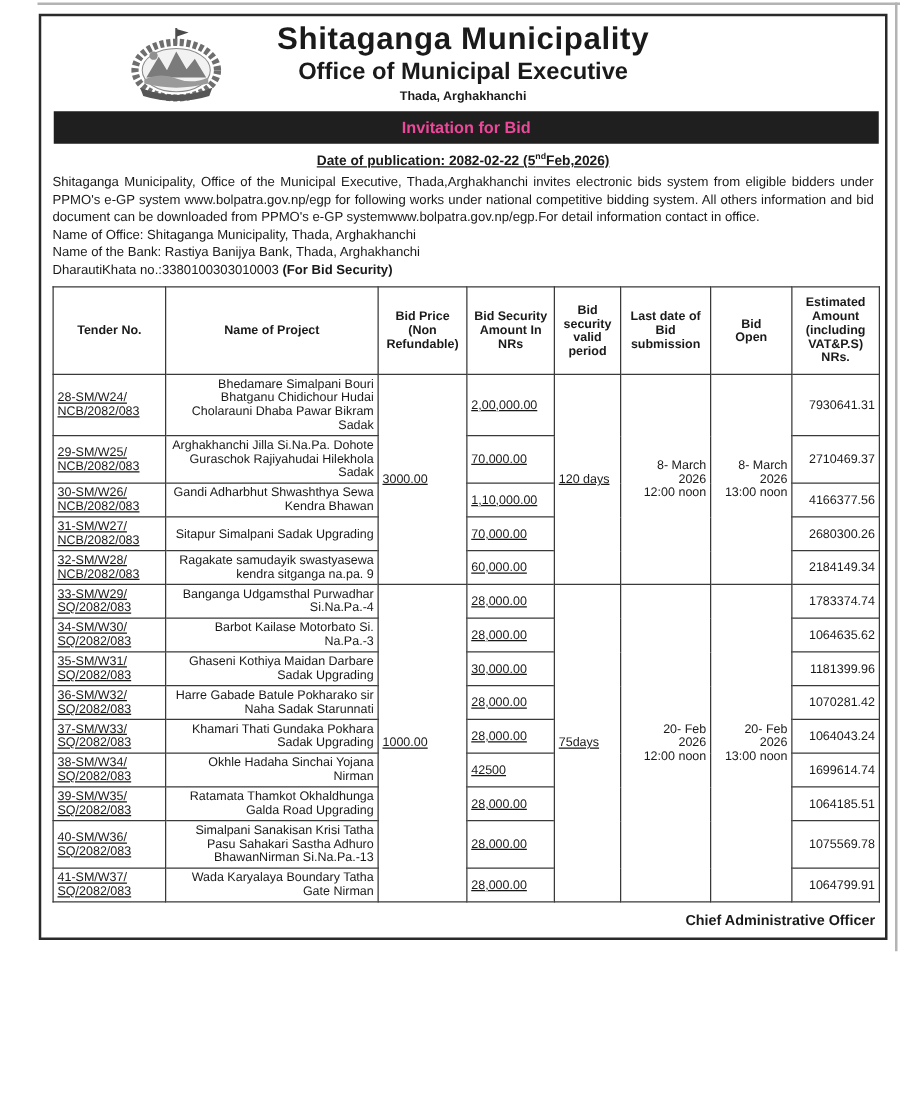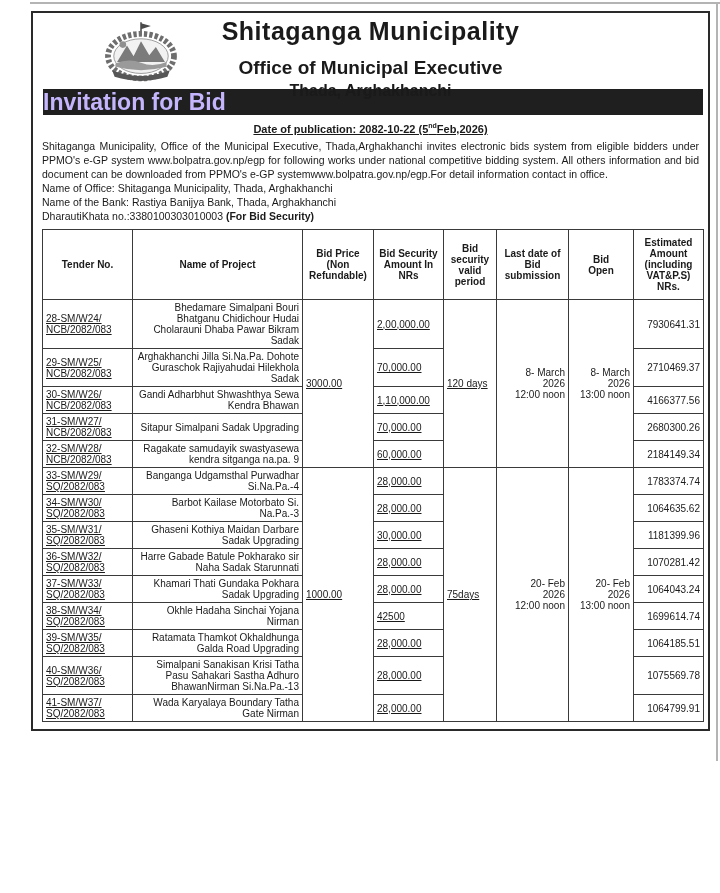--- a/index.html
+++ b/index.html
@@ -8,24 +8,24 @@
 
   .edge-top { position:absolute; left:30px; top:2px; width:690px; height:2px; background:#b4b4b4; }
   .edge-right { position:absolute; right:2px; top:2px; width:2px; height:891px; background:#b4b4b4; }
 
   .doc { position:absolute; left:31px; top:11px; width:679px; border:2.5px solid #2a2a2a; background:#fff; padding-bottom:7px; }
 
   .doc-header { position:relative; height:74px; }
   .logo { position:absolute; left:60px; top:6px; width:96px; height:66px; }
   .titles { text-align:center; padding-top:4px; }
   .t-muni { font-size:25px; font-weight:bold; letter-spacing:0.5px; }
-  .t-office { font-size:19px; font-weight:bold; margin-top:11px; }
-  .t-addr { font-size:16px; font-weight:bold; margin-top:3px; }
-
-  .banner { margin:2px 5px 0 10px; background:#1f1f1f; color:#c4b5fd; text-align:left; font-size:23px; font-weight:bold; height:26px; line-height:26px; }
+  .t-office { font-size:19px; font-weight:bold; margin-top:1px; }
+  .t-addr { font-size:10px; font-weight:bold; margin-top:3px; }
+
+  .banner { margin:2px 5px 0 10px; background:#1f1f1f; color:#ec4899; text-align:center; font-size:13px; font-weight:bold; height:26px; line-height:26px; }
 
   .date-line { text-align:center; font-size:11px; font-weight:bold; margin-top:7px; }
   .date-line .inner { text-decoration:underline; }
   .date-line sup { font-size:7px; }
 
   .intro { margin:4px 9px 0 9px; font-size:10.5px; line-height:1.34; }
   .intro .para { text-align:justify; }
   .bold { font-weight:bold; }
 
   table.bid { border-collapse:collapse; margin:6px 9px 0 9px; width:661px; table-layout:fixed; }
@@ -63,21 +63,21 @@
       <div class="titles">
         <div class="t-muni">Shitaganga Municipality</div>
         <div class="t-office">Office of Municipal Executive</div>
         <div class="t-addr">Thada, Arghakhanchi</div>
       </div>
     </div>
 
     <div class="banner">Invitation for Bid</div>
 
     <div class="date-line">
-      <span class="inner"><span>Date of publication: 2082-10-22 (5</span><sup>nd</sup><span>Feb,2026)</span></span>
+      <span class="inner"><span>Date of publication: 2082-02-22 (5</span><sup>nd</sup><span>Feb,2026)</span></span>
     </div>
 
     <div class="intro">
       <div class="para">Shitaganga Municipality, Office of the Municipal Executive, Thada,Arghakhanchi invites electronic bids system from eligible bidders under PPMO's e-GP system www.bolpatra.gov.np/egp for following works under national competitive bidding system. All others information and bid document can be downloaded from PPMO's e-GP systemwww.bolpatra.gov.np/egp.For detail information contact in office.</div>
       <div>Name of Office: Shitaganga Municipality, Thada, Arghakhanchi</div>
       <div>Name of the Bank: Rastiya Banijya Bank, Thada, Arghakhanchi</div>
       <div><span>DharautiKhata no.:3380100303010003 </span><span class="bold">(For Bid Security)</span></div>
     </div>
 
     <table class="bid">
@@ -228,16 +228,17 @@
           <tr>
             <td class="c-center">41-SM/W37/
 SQ/2082/083</td>
             <td class="c-left">Wada Karyalaya Boundary Tatha Gate Nirman</td>
             <td class="c-center">28,000.00</td>
             <td class="c-left">1064799.91</td>
           </tr>
         </tbody>
     </table>
 
+    <div class="signature">Chief Administrative Officer</div>
   </div>
 
   <div class="bottom-strip"></div>
 </div>
 
 </body></html>

